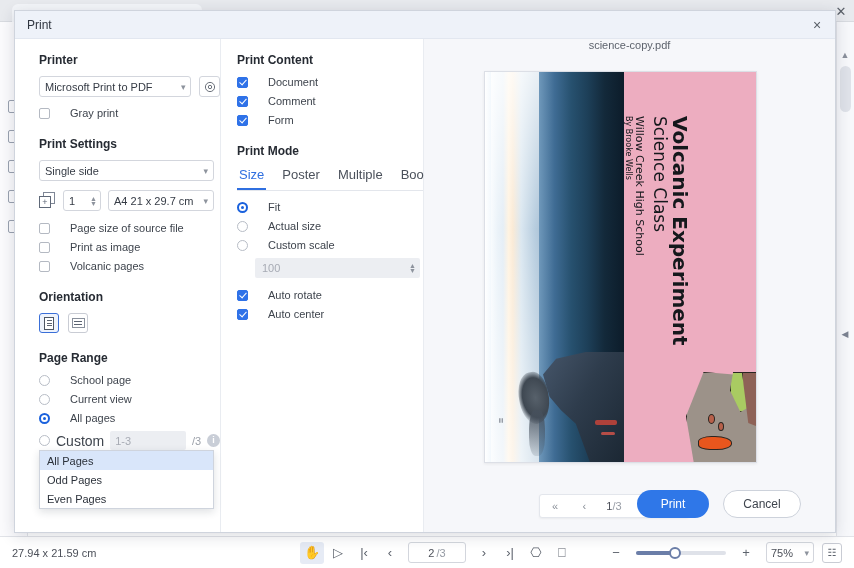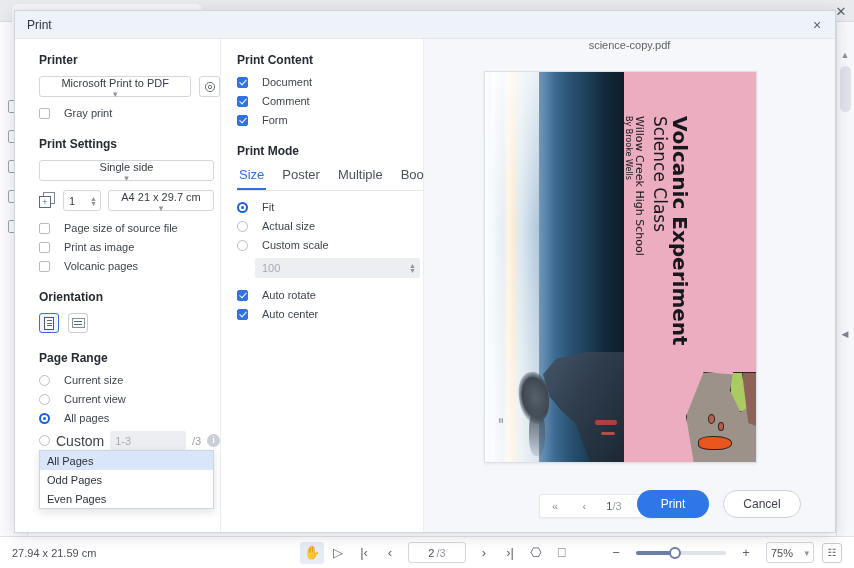--- a/index.html
+++ b/index.html
@@ -151,33 +151,33 @@
   .sec-title {
     font-size: 12px; font-weight: bold; color: #262b33;
     margin: 0 0 9px 0;
   }
   .sec-title.gap { margin-top: 18px; }
 
   .sel {
     height: 21px; border: 1px solid #d3d6dd; border-radius: 3px;
     background: #fff; display: flex; align-items: center;
     justify-content: space-between; padding: 0 5px;
-    font-size: 11px; color: #353b45; flex-direction: column;
+    font-size: 11px; color: #353b45;
   }
   .caret { color: #8d939d; font-size: 9px; }
 
   #printer-row { display: flex; align-items: center; gap: 8px; }
   #printer-select { width: 156px; }
   #printer-props {
     width: 21px; height: 21px; border: 1px solid #d3d6dd; border-radius: 3px;
     display: flex; align-items: center; justify-content: center; background: #fff;
   }
 
   .chk-row, .radio-row {
-    display: flex; align-items: center; gap: 14px;
+    display: flex; align-items: center; gap: 20px;
     font-size: 11px; color: #3e444d; margin-bottom: 7px;
   }
   .chk {
     width: 11px; height: 11px; border: 1px solid #b4b9c2;
     border-radius: 2px; background: #fff; flex: none;
   }
   .chk.on {
     background: #2f72e8; border-color: #2f72e8;
     position: relative;
   }
@@ -572,21 +572,21 @@
             <i></i>
               <i></i>
           </div>
         </div>
       </div>
 
       <div class="sec-title gap">Page Range</div>
 
       <div class="radio-row">
         <span class="radio"></span>
-        <span>Current size</span>
+        <span>School page</span>
       </div>
       <div class="radio-row">
         <span class="radio"></span>
         <span>Current view</span>
       </div>
       <div class="radio-row">
         <span class="radio on"></span>
         <span>All pages</span>
       </div>
 

